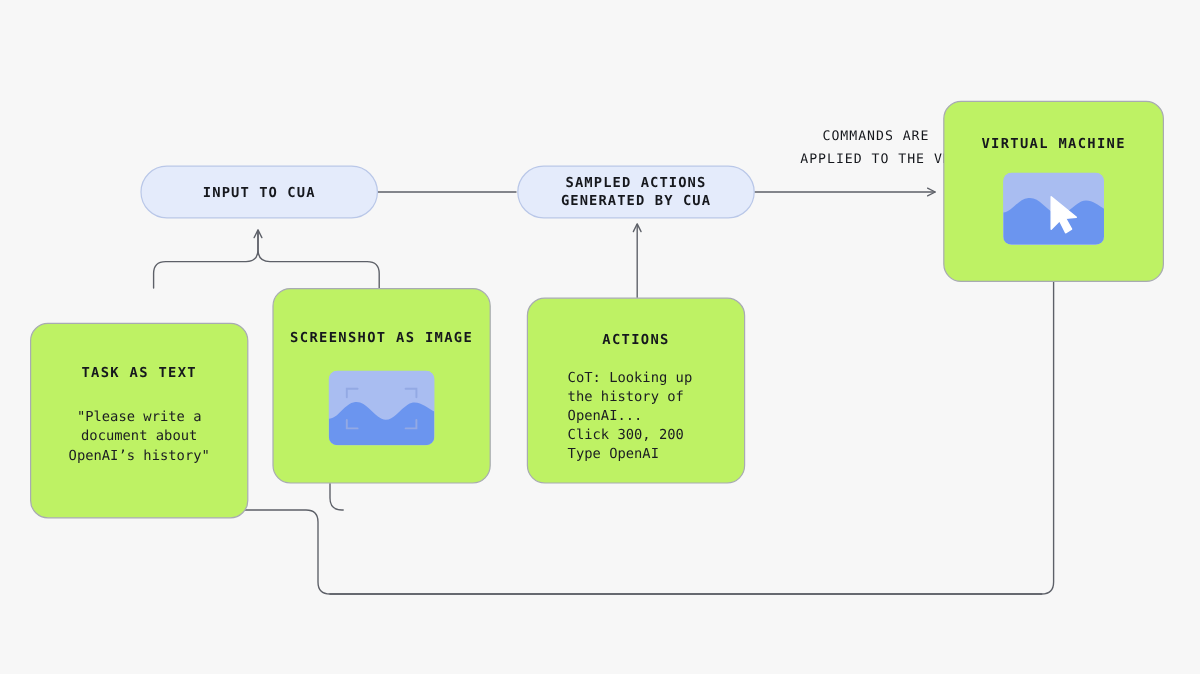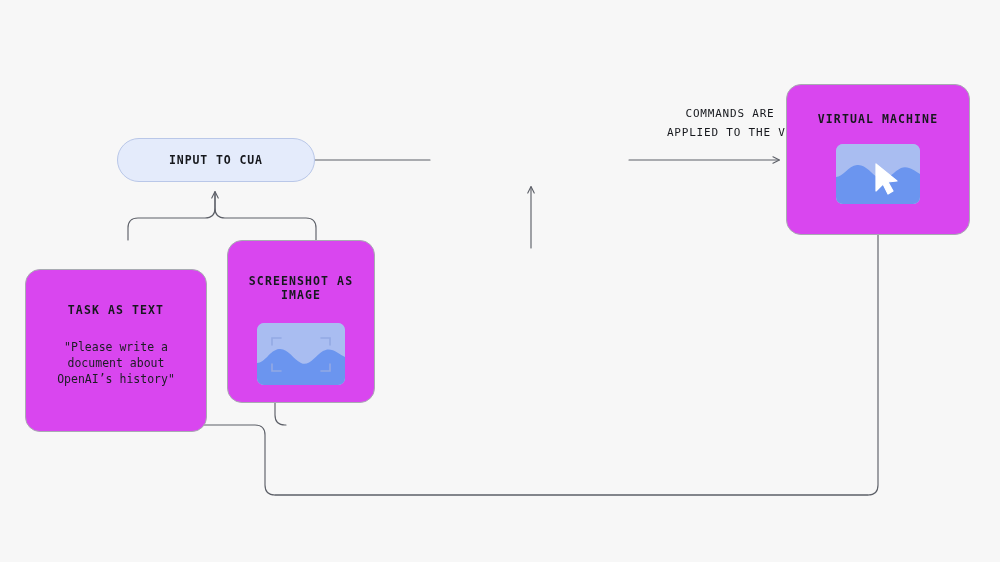--- a/index.html
+++ b/index.html
@@ -43,21 +43,21 @@
     font-size: 11.5px;
     font-weight: bold;
     letter-spacing: 0.9px;
     color: #16181d;
     line-height: 15px;
   }
   
   .card {
     position: absolute;
     box-sizing: border-box;
-    background: #d946ef;
+    background: #bef264;
     border: 1px solid #a8abb2;
     border-radius: 15px;
     display: flex;
     flex-direction: column;
     align-items: center;
   }
   .card-title {
     font-family: "DejaVu Sans Mono", monospace;
     font-size: 11.5px;
     font-weight: bold;
@@ -123,48 +123,60 @@
       <path d="M275,403 L275,415 Q275,425 285,425 L  286,425"></path>
 
       <path d="M878,235 L878,485 Q878,495 868,495 L275,495"></path>
     </g>
   </svg>
 
   <div class="pill" style="left:117px; top:138px; width:198px; height:44px;text-align:right;">
     <span>INPUT TO CUA</span>
   </div>
 
+  <div class="pill" style="left:431px; top:138px; width:198px; height:44px; white-space:pre-line;">
+    <span>SAMPLED ACTIONS
+GENERATED BY CUA</span>
+  </div>
 
   <div class="caption" style="left:648px; top:104px; width:164px;">COMMANDS ARE
 APPLIED TO THE VM</div>
 
   <div class="card" style="left:25px; top:240px; width:182px; height:163px; padding-top:33px;margin-top:29px;">
     <div class="card-title">TASK AS TEXT</div>
     <div class="card-body body-center" style="margin-top:22px;">"Please write a
 document about
 OpenAI’s history"</div>
   </div>
 
-  <div class="card" style="left:227px; top:240px; width:148px; height:163px; padding-top:33px;">
+  <div class="card" style="left:227px; top:240px; width:182px; height:163px; padding-top:33px;">
     <div class="card-title">SCREENSHOT AS IMAGE</div>
 
     <div class="thumb" style="width:88px; height:62px; margin-top:21px;">
       <svg width="88" height="62" viewBox="0 0 88 62" xmlns="http://www.w3.org/2000/svg">
         <rect x="0" y="0" width="88" height="62" rx="7" fill="#a9bdf1"></rect>
         <path d="M0,40 C8,40 13,27 22,26 C31,25 36,36 44,40 C52,44 58,33 66,28 C74,23 82,31 88,34 L88,62 L0,62 Z" fill="#6b95ef"></path>
         <g fill="none" stroke="#93a9e4" stroke-width="1.6" stroke-linecap="round">
           <path d="M15,22 L15,15 L24,15"></path>
           <path d="M73,22 L73,15 L64,15"></path>
           <path d="M15,41 L15,48 L24,48"></path>
           <path d="M73,41 L73,48 L64,48"></path>
         </g>
       </svg>
     </div>
   </div>
 
+  <div class="card" style="left:439px; top:248px; width:182px; height:155px; padding-top:27px;">
+    <div class="card-title">ACTIONS</div>
+    <div class="card-body body-left" style="margin-top:16px; margin-left:33px;">CoT: Looking up
+the history of
+OpenAI...
+Click 300, 200
+Type OpenAI</div>
+  </div>
 
   <div class="card" style="left:786px; top:84px; width:184px; height:151px; padding-top:27px;">
     <div class="card-title">VIRTUAL MACHINE</div>
 
     <div class="thumb" style="width:84px; height:60px; margin-top:18px;">
       <svg width="84" height="60" viewBox="0 0 84 60" xmlns="http://www.w3.org/2000/svg">
         <rect x="0" y="0" width="84" height="60" rx="6" fill="#a9bdf1"></rect>
         <path d="M0,33 C7,33 12,22 21,21 C30,20 35,30 43,34 C51,38 57,28 65,24 C72,21 79,27 84,30 L84,60 L0,60 Z" fill="#6b95ef"></path>
         <g>
           <path d="M40,20 L40,47 L47,40 L52,50 L57,47 L52,38 L61,37 Z" fill="#ffffff" stroke="#ffffff" stroke-width="1.2" stroke-linejoin="round"></path>

